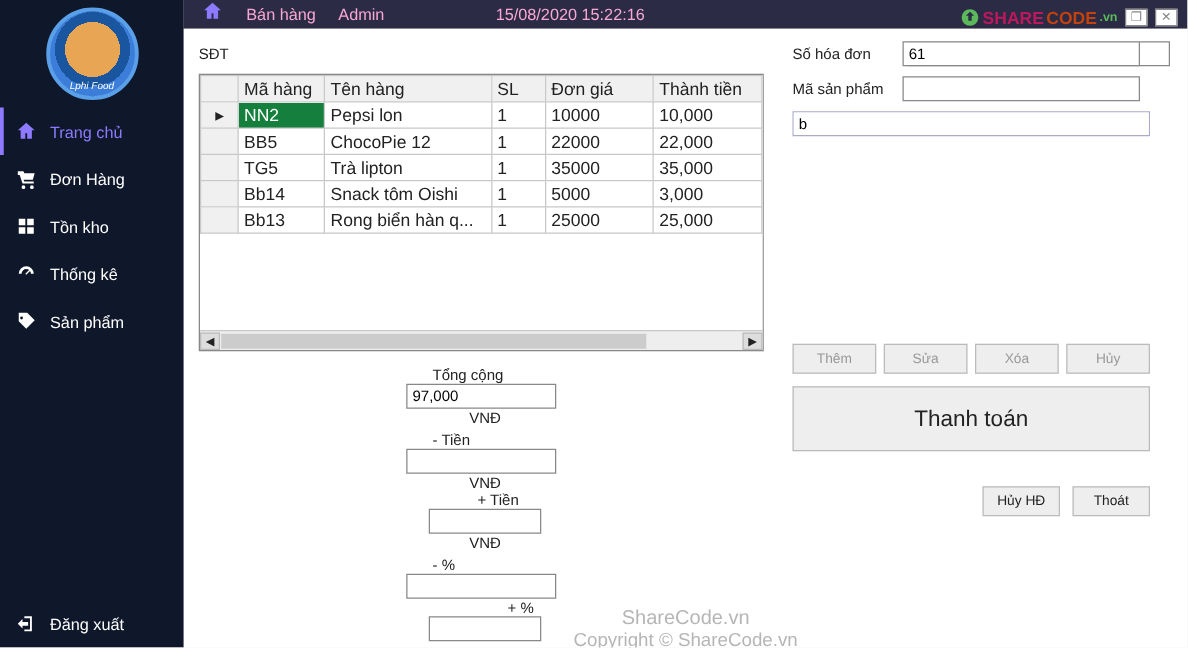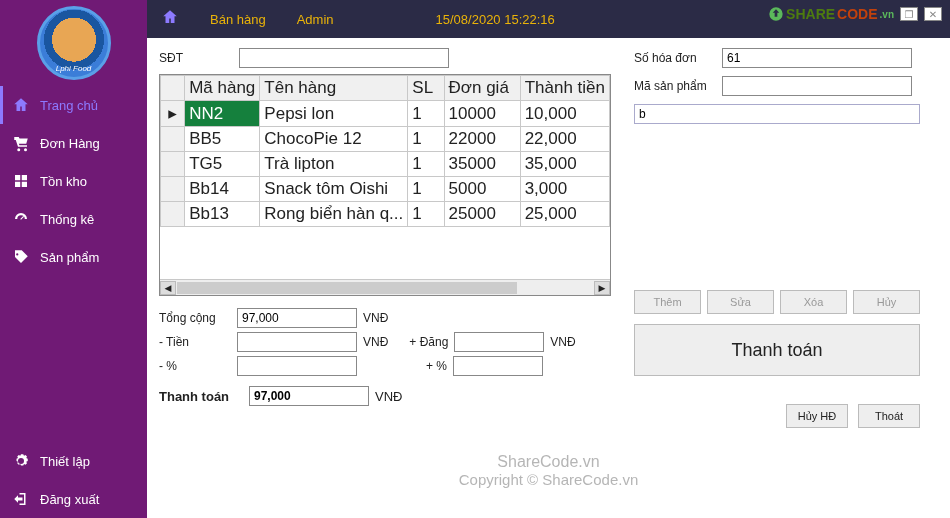--- a/index.html
+++ b/index.html
@@ -1,61 +1,61 @@
 <!DOCTYPE html>
 <html><head>
 <meta charset="utf-8">
 <style>
 * { box-sizing: border-box; margin: 0; padding: 0; font-family: "Segoe UI", Arial, sans-serif; }
 html, body { width: 950px; height: 518px; overflow: hidden; background: #f4f4f4; }
 .app { display: flex; width: 950px; height: 518px; position: relative; }
 
 
-.sidebar { width: 147px; background: #701a75; color: #fff; display: flex; flex-direction: column; }
+.sidebar { width: 147px; background: #0f172a; color: #fff; display: flex; flex-direction: column; }
 .logo-wrap { height: 86px; display: flex; align-items: center; justify-content: center; }
 .logo { width: 74px; height: 74px; border-radius: 50%; background: radial-gradient(circle at 50% 45%, #e8a654 0 22px, #1a56a0 22px 30px, #3b7dd8 30px); border: 3px solid #5aa0e8; position: relative; }
 .logo::after { content: "Lphi Food"; position: absolute; bottom: 4px; left: 0; right: 0; text-align: center; font-size: 8px; font-style: italic; color: #fff; }
 .side-item { display: flex; align-items: center; gap: 10px; padding: 10px 12px; font-size: 13px; cursor: pointer; }
 .side-item.active { color: #8d7aff; border-left: 3px solid #8d7aff; padding-left: 9px; }
 .side-item .ico { width: 18px; height: 18px; display: inline-flex; align-items: center; justify-content: center; }
 .side-spacer { flex: 1; }
 
 
 .main { flex: 1; display: flex; flex-direction: column; }
-.topbar { height: 38px; background: #2b2b46; color: #eab308; display: flex; align-items: center; padding: 0 14px; gap: 31px; font-size: 13px; }
+.topbar { height: 38px; background: #2b2b46; color: #f9a8d4; display: flex; align-items: center; padding: 0 14px; gap: 18px; font-size: 13px; }
 .topbar .home-ico { color: #8d7aff; font-size: 16px; }
 .topbar .dt { margin-left: 71px; }
 .topbar-right { position: absolute; top: 6px; right: 8px; display: flex; align-items: center; gap: 6px; }
 .shc-logo { display: flex; align-items: center; gap: 2px; font-weight: bold; font-size: 14px; }
-.shc-logo .s1 { color: #4d7c0f; } .shc-logo .s2 { color: #c2410c; }
+.shc-logo .s1 { color: #be185d; } .shc-logo .s2 { color: #c2410c; }
 .winbtn { width: 18px; height: 14px; border: 1px solid #888; font-size: 10px; display: inline-flex; align-items: center; justify-content: center; color: #888; background: #fff; }
 
 
 .content { flex: 1; background: #fff; padding: 10px 14px 8px 12px; position: relative; font-size: 12px; color: #222; }
-.row { display: flex; align-items: center; margin-bottom: 6px; }
+.row { display: flex; align-items: center; margin-bottom: 6px; justify-content: space-between; }
 .lbl { width: 80px; }
 input.fld { border: 1px solid #888; height: 20px; padding: 1px 4px; font-size: 12px; background: #fff; }
 .right-col { position: absolute; right: 30px; top: 10px; width: 286px; }
 
 
 .grid-wrap { border: 1px solid #888; background: #efefef; height: 222px; width: 452px; margin-top: 4px; display: flex; flex-direction: column; }
 .grid { flex: 1; overflow: hidden; background: #fff; }
-table.dg { border-collapse: collapse; width: 100%; font-size: 17px; }
+table.dg { border-collapse: collapse; width: 100%; font-size: 14px; }
 table.dg th, table.dg td { border: 1px solid #c8c8c8; padding: 2px 4px; text-align: left; background: #fff; height: 18px; white-space: nowrap; overflow: hidden; }
 table.dg th { background: #f0f0f0; font-weight: normal; }
 table.dg td.rowhdr, table.dg th.rowhdr { background: #f0f0f0; width: 28px; text-align: center; }
 table.dg tr.sel td.c1 { background: #15803d; color: #fff; }
 .hscroll { height: 16px; background: #eee; border-top: 1px solid #c8c8c8; display: flex; align-items: center; }
 .hscroll .arr { width: 16px; height: 14px; background: #ddd; border: 1px solid #bbb; font-size: 9px; display: flex; align-items: center; justify-content: center; }
 .hscroll .track { flex: 1; height: 14px; }
 .hscroll .thumb { width: 340px; height: 12px; background: #ccc; margin: 1px; }
 
 
 .totals { margin-top: 12px; width: 452px; }
-.totals .trow { display: flex; align-items: center; margin-bottom: 4px; font-size: 12px; }
+.totals .trow { display: flex; align-items: center; margin-bottom: 4px; font-size: 12px; flex-direction: column; }
 .totals .tlab { width: 78px; }
 .totals .unit { margin-left: 6px; }
 .pay-row { display: flex; align-items: center; margin-top: 10px; font-weight: bold; font-size: 13px; }
 
 
 .rpanel { font-size: 12px; }
 .rpanel .rrow { display: flex; align-items: center; margin-bottom: 8px; }
 .rpanel .rlab { width: 88px; }
 .search-box { position: relative; border: 1px solid #aac; background: #fff; width: 286px; height: 20px; }
 .search-box input { width: 100%; height: 100%; border: none; outline: none; padding: 1px 4px; font-size: 12px; }
@@ -119,28 +119,20 @@
           <span class="ico">
             <svg viewBox="0 0 24 24">
               <path d="M21 11l-8-8H4v9l8 8 9-9zM7 7a1.5 1.5 0 110 3 1.5 1.5 0 010-3z"></path>
             </svg>
           </span>
           <span>Sản phẩm</span>
         </div>
       </div>
     <div class="side-spacer"></div>
     <div id="side-bot">
-        <div class="side-item">
-          <span class="ico">
-            <svg viewBox="0 0 24 24">
-              <path d="M12 8a4 4 0 100 8 4 4 0 000-8zm9 4l-2 1 1 2-2 2-2-1-1 2h-3l-1-2-2 1-2-2 1-2-2-1v-3l2-1-1-2 2-2 2 1 1-2h3l1 2 2-1 2 2-1 2 2 1z" fill-rule="evenodd"></path>
-            </svg>
-          </span>
-          <span>Thiết lập</span>
-        </div>
         <div class="side-item">
           <span class="ico">
             <svg viewBox="0 0 24 24">
               <path d="M10 4h8v16h-8v-2h6V6h-6zM3 12l5-5v3h6v4H8v3z"></path>
             </svg>
           </span>
           <span>Đăng xuất</span>
         </div>
       </div>
   </div>
@@ -229,21 +221,21 @@
       <div class="totals">
         <div class="trow">
           <span class="tlab">Tổng cộng</span>
           <input class="fld" style="width: 120px;" value="97,000">
           <span class="unit">VNĐ</span>
         </div>
         <div class="trow">
           <span class="tlab">- Tiền</span>
           <input class="fld" style="width: 120px;">
           <span class="unit">VNĐ</span>
-          <span style="width:50px;text-align:right;margin-left:10px">+ Đăng</span>
+          <span style="width:50px;text-align:right;margin-left:10px">+ Tiền</span>
           <input class="fld" style="width: 90px; margin-left: 6px;">
           <span class="unit">VNĐ</span>
         </div>
         <div class="trow">
           <span class="tlab">- %</span>
           <input class="fld" style="width: 120px;">
           <span class="unit"></span>
           <span style="width:50px;text-align:right;margin-left:34px">+ %</span>
           <input class="fld" style="width: 90px; margin-left: 6px;">
         </div>

